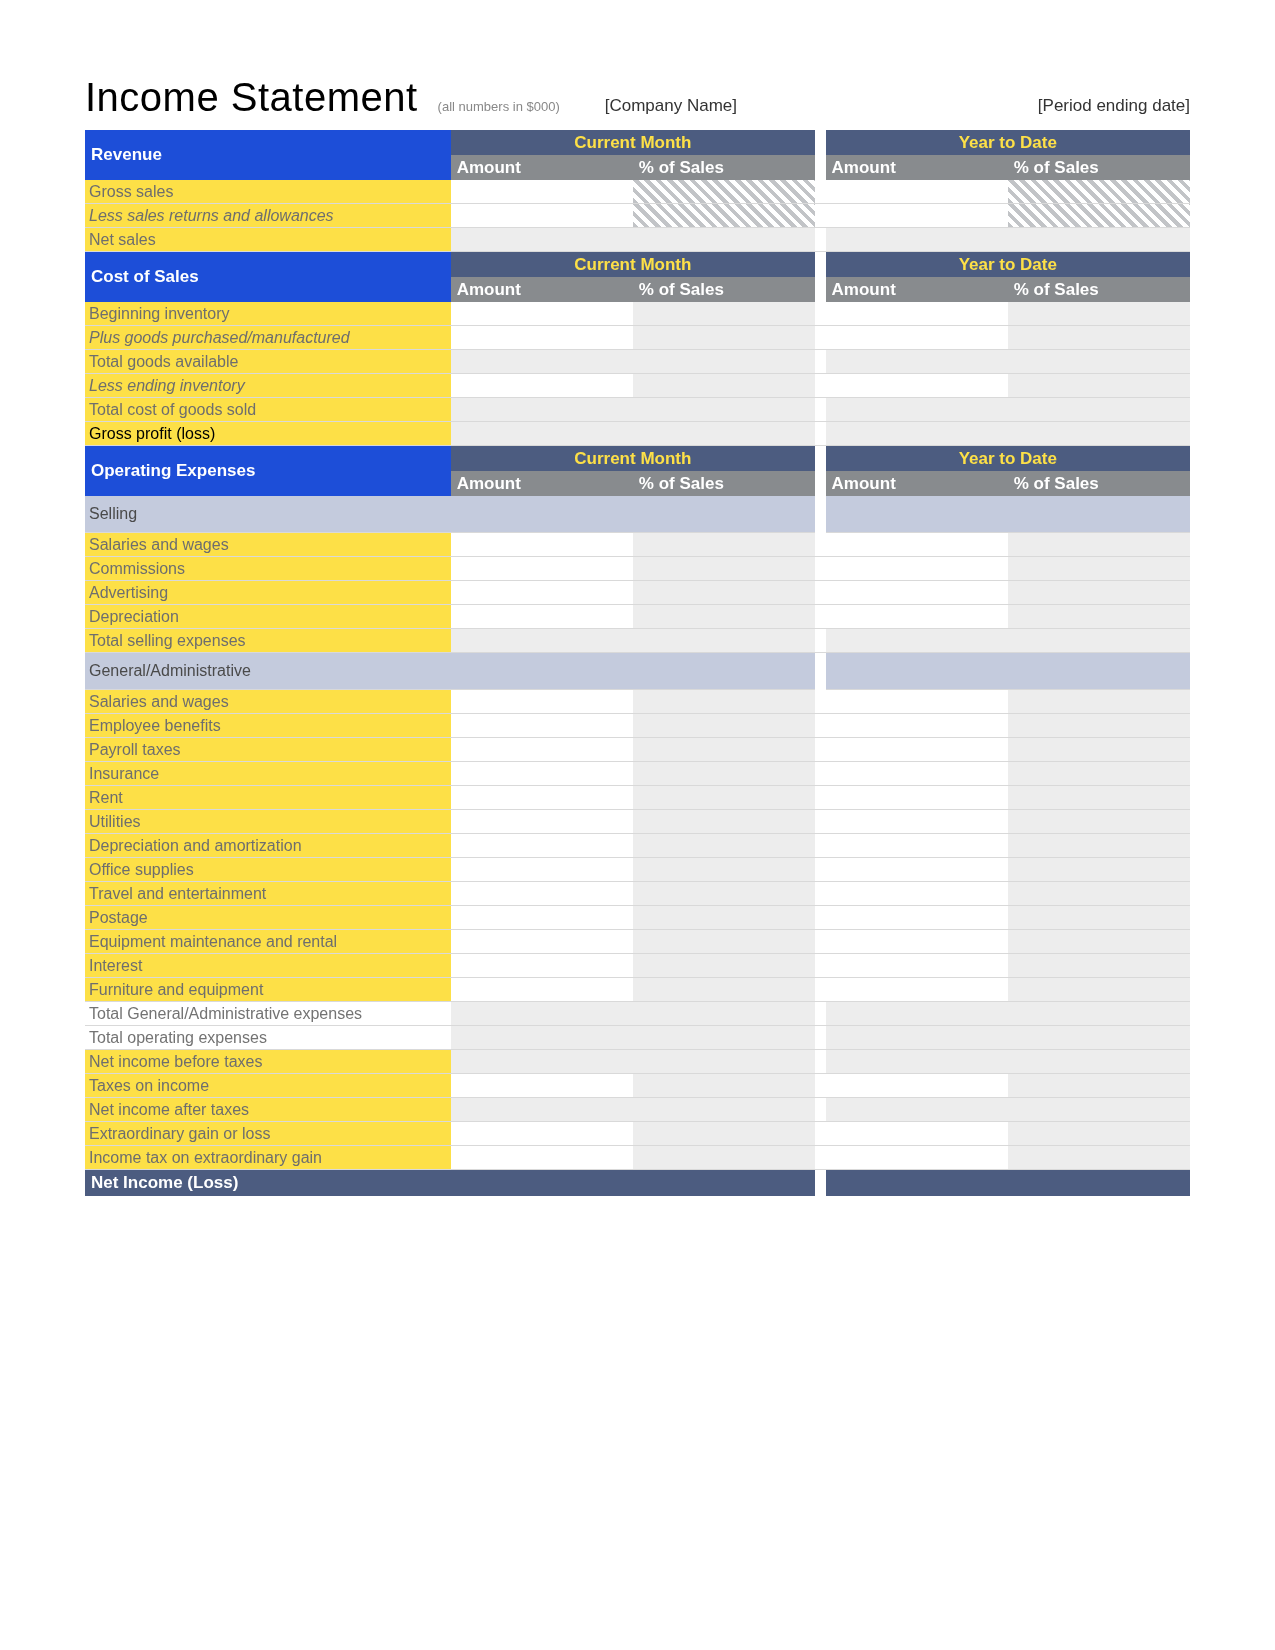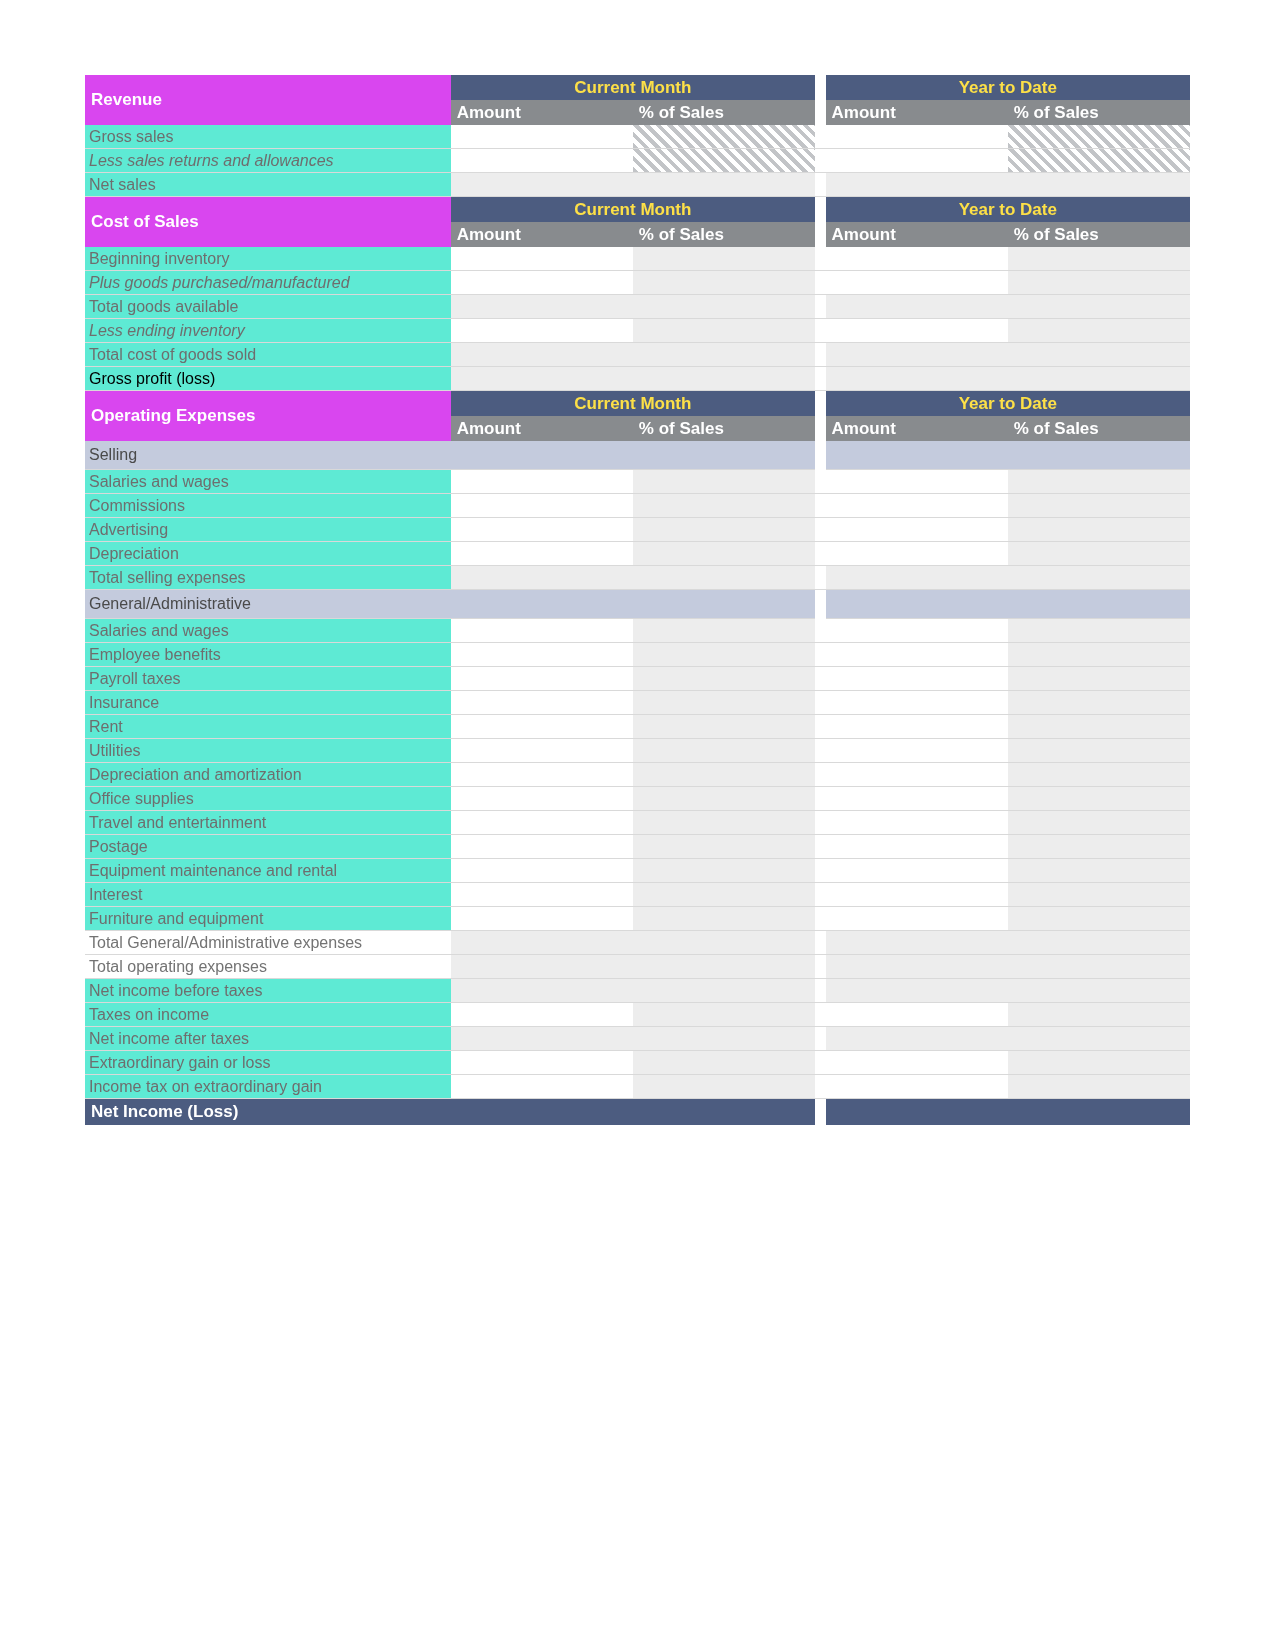--- a/index.html
+++ b/index.html
@@ -52,21 +52,21 @@
     vertical-align: middle;
   }
 
   col.label   { width: 275px; }
   col.amt     { width: 137px; }
   col.pct     { width: 137px; }
   col.gap     { width: 8px;  }
 
   
   tr.section-top td.section-label {
-    background: #d946ef;
+    background: #1d4ed8;
     color: #fff;
     font-weight: bold;
     font-size: 17px;
     padding-left: 6px;
   }
   tr.section-top td.period-head {
     background: #4c5c80;
     color: #fde047;
     font-weight: bold;
     font-size: 17px;
@@ -87,21 +87,21 @@
     margin-top: 28px;
   }
 
   
   tr.data-row td {
     border-bottom: 1px solid #d9d9d9;
     font-size: 16px;
     color: #6e6e6e;
     height: 24px;
   }
-  tr.data-row td.row-label { padding-left: 4px; background:#5eead4; }
+  tr.data-row td.row-label { padding-left: 4px; background:#fde047; }
   tr.data-row td.row-label.italic { font-style: italic; }
   tr.data-row td.row-label.black { color:#000; }
 
   tr.data-row td.cell-amount { background:#fff; }
   tr.data-row td.cell-pct    { background:#ededed; }
 
   tr.data-row.shaded td.cell-amount { background:#ededed; }
   tr.data-row.shaded td.cell-pct    { background:#ededed; }
 
   
@@ -113,21 +113,21 @@
     ) !important;
   }
 
   
   tr.subheader td {
     background: #c4cbdd;
     color: #4a4a4a;
     font-size: 16px;
     padding-left: 4px;
     border-bottom: 1px solid #d9d9d9;
-    height: 29px;
+    height: 37px;
   }
   tr.subheader td.gap { background:#fff; border:none; }
 
   
   tr.total-row td {
     border-bottom: 1px solid #d9d9d9;
     font-size: 16px;
     height: 24px;
   }
   tr.total-row td.row-label { color:#737373; padding-left:4px; background:#fff; }
@@ -144,20 +144,26 @@
   tr.final-row td.row-label { padding-left:6px; }
   tr.final-row td.gap { background:#fff; }
 
   tr.section-top td, tr.section-sub td { height:25px; }
 </style>
 </head>
 <body>
 
 <div class="page">
 
+  <div class="header-row">
+    <h1 class="title">Income Statement</h1>
+    <span class="note">(all numbers in $000)</span>
+    <span class="placeholder mid">[Company Name]</span>
+    <span class="placeholder right">[Period ending date]</span>
+  </div>
 
   <table class="statement">
     <colgroup>
       <col class="label">
         <col class="amt">
         <col class="pct">
         <col class="gap">
         <col class="amt">
         <col class="pct">
     </colgroup>

